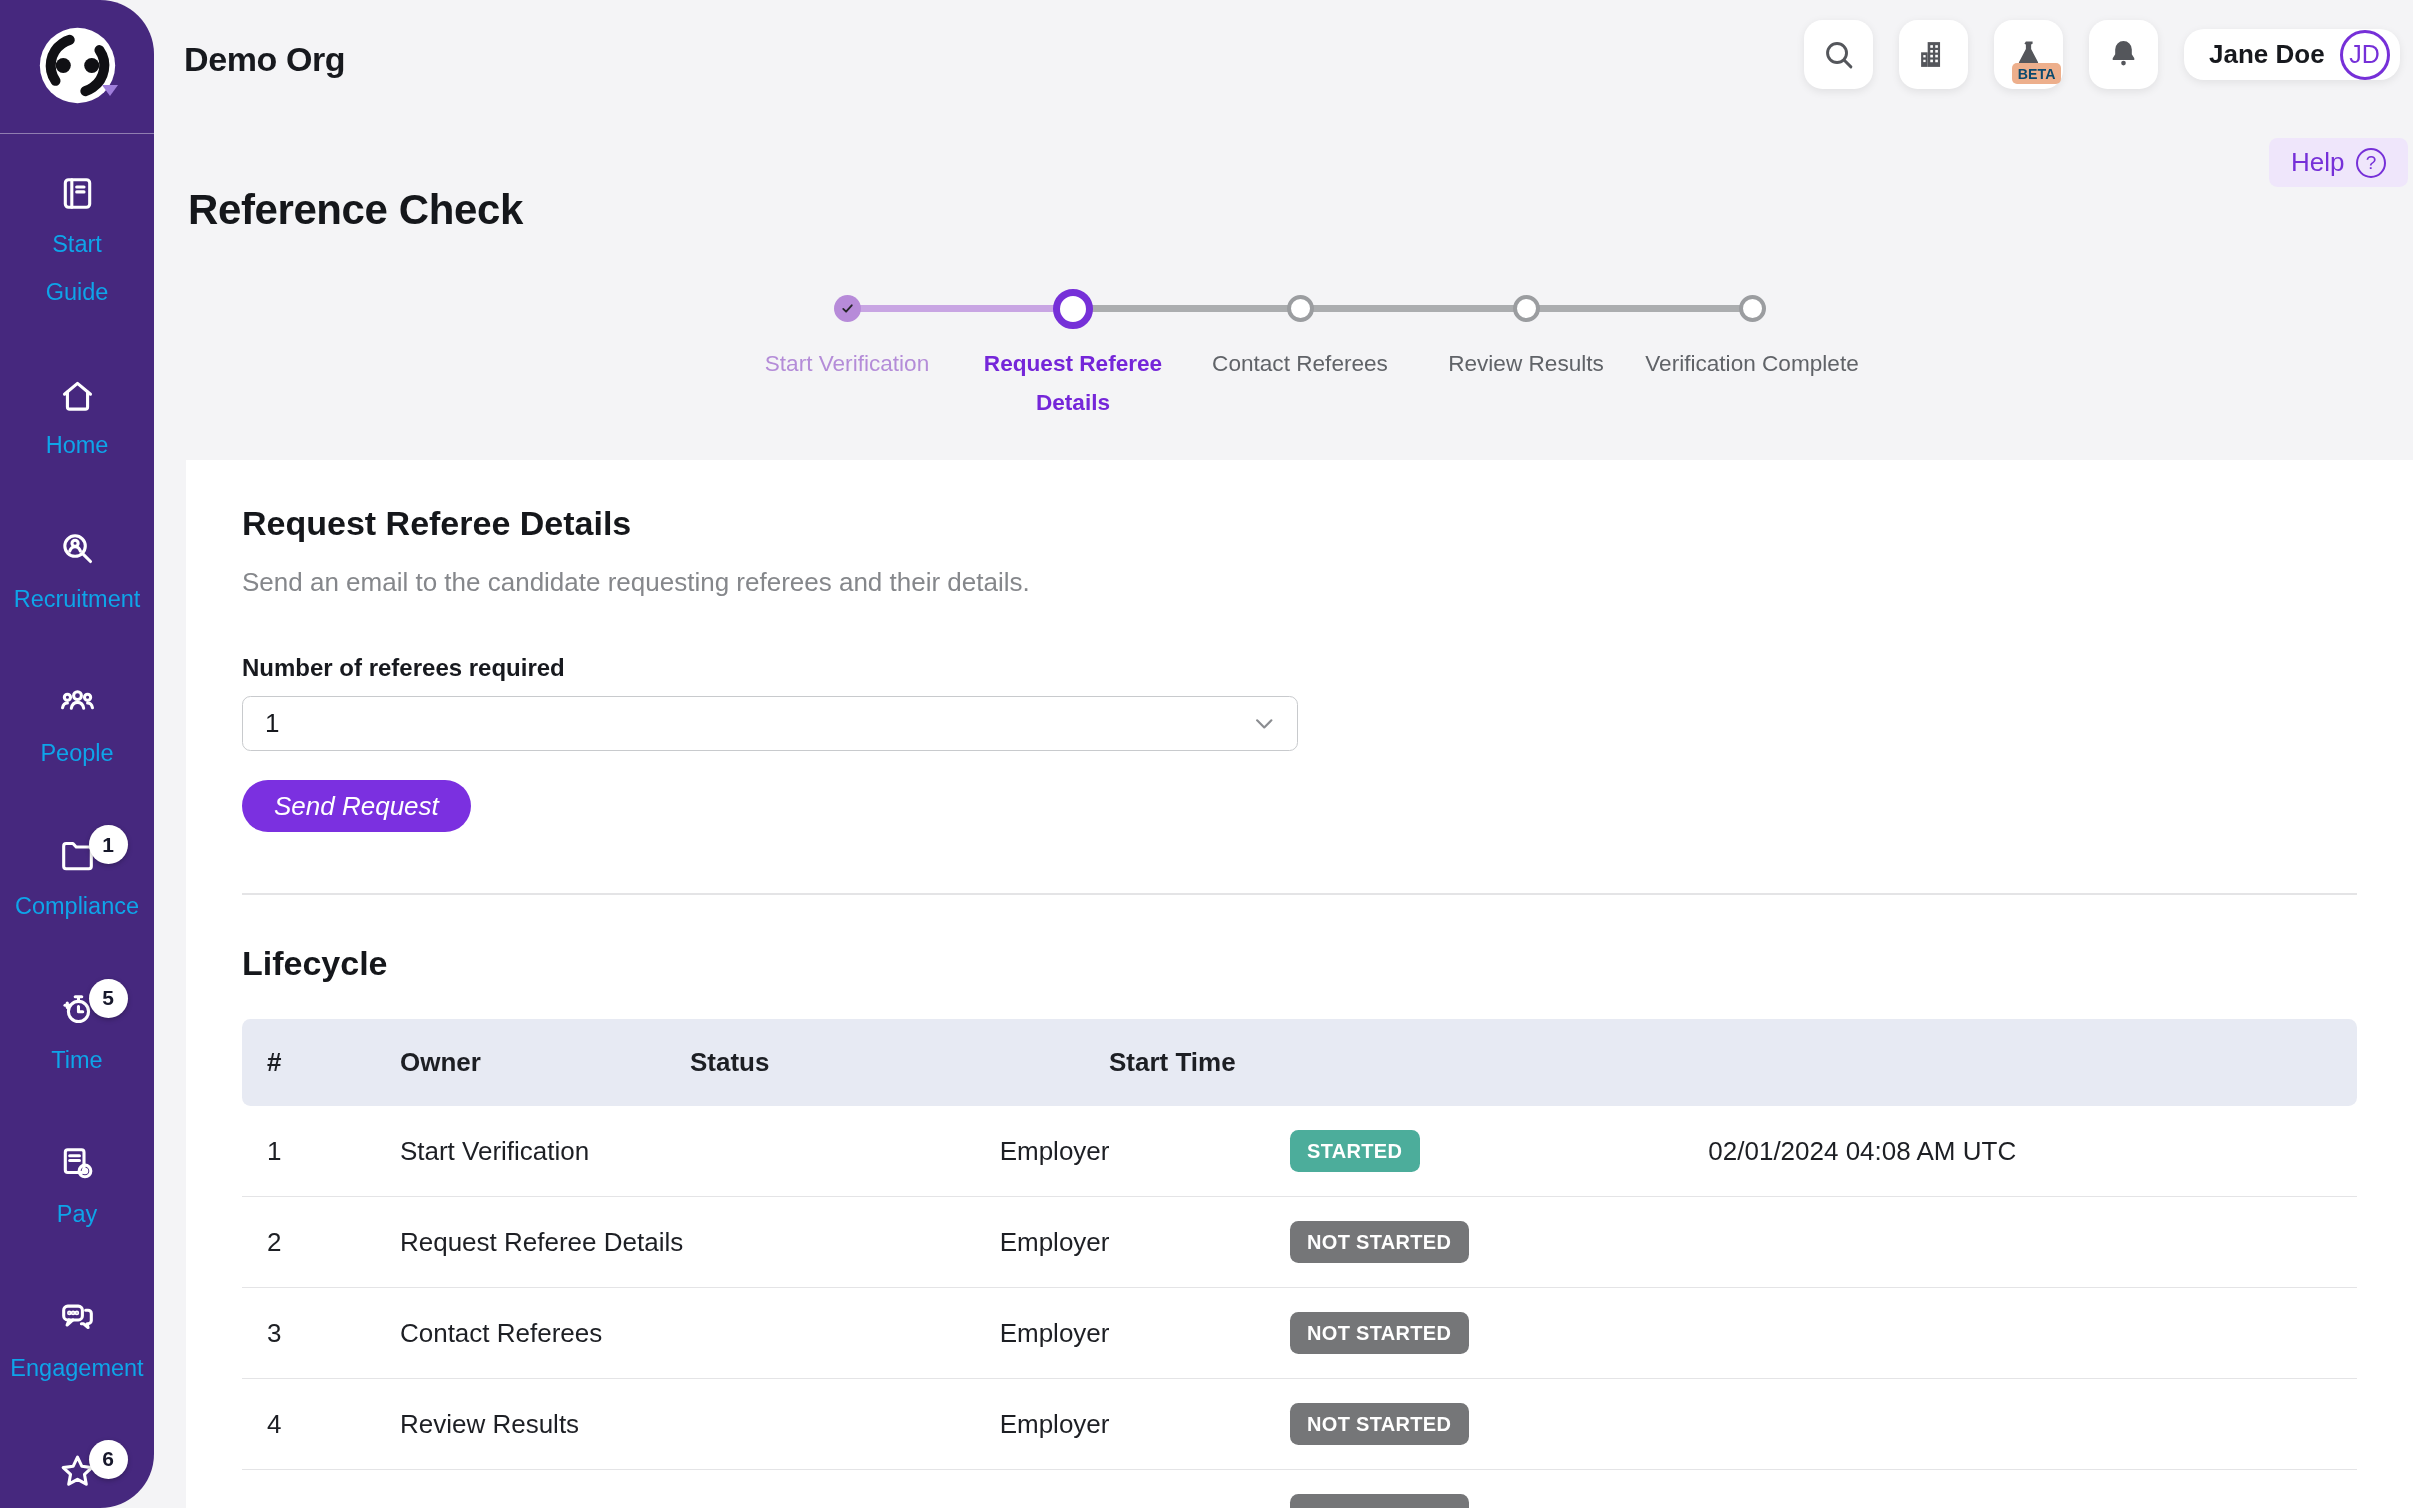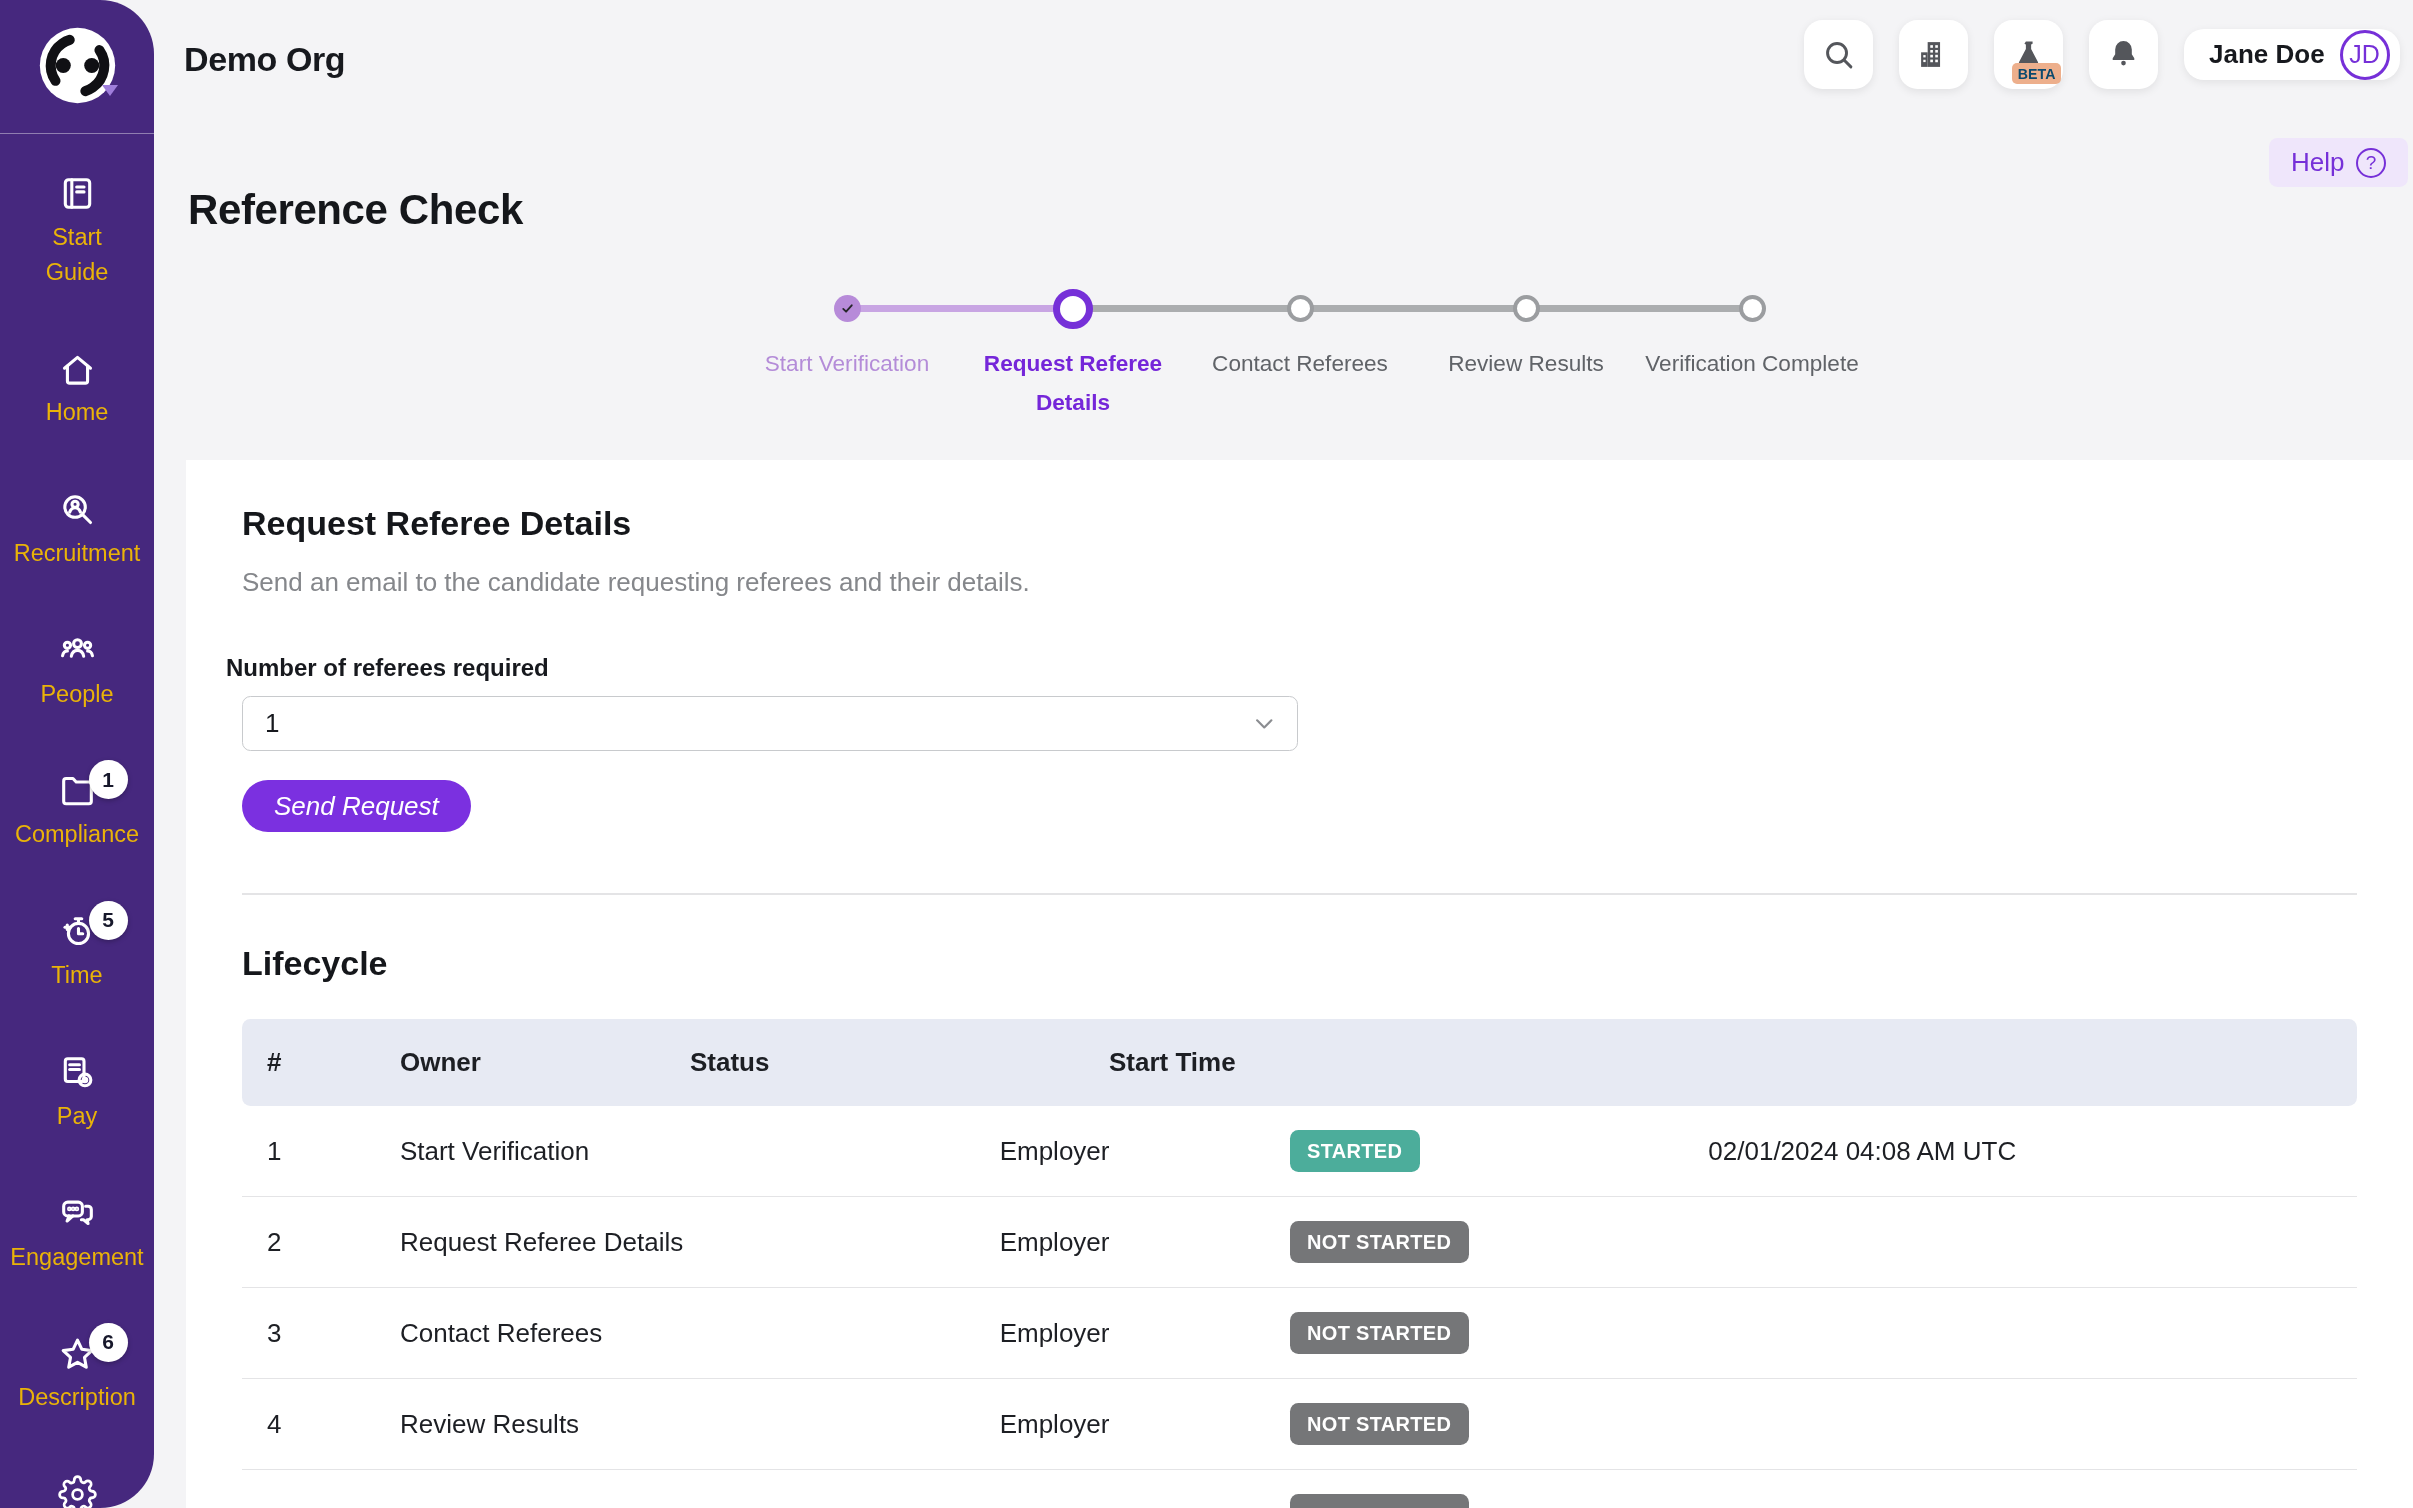--- a/index.html
+++ b/index.html
@@ -11,21 +11,21 @@
   .sidebar { position:absolute; left:0; top:0; width:154px; height:1508px; z-index:5; }
   .logo-block { height:133px; background:#46287E; border-radius:0 54px 0 0; position:relative; cursor:pointer; }
   .logo-circle { position:absolute; left:39px; top:27px; width:77px; height:77px; }
   .logo-caret { position:absolute; left:102px; top:85px; width:0; height:0;
     border-left:8.4px solid transparent; border-right:8.4px solid transparent; border-top:11.7px solid #9F7EDB; }
   .nav { position:absolute; top:133px; bottom:0; left:0; right:0; background:#46287E;
     border-radius:0 0 54px 0; border-top:1.7px solid rgba(255,255,255,.4);
     display:flex; flex-direction:column; align-items:center; padding-top:40px; gap:60px; }
   .nav-item { position:relative; display:flex; flex-direction:column; align-items:center; cursor:pointer; width:100%; }
   .nav-item svg { width:39px; height:39px; color:#fff; }
-  .nav-label { margin-top:6.7px; color:#eab308; font-size:23.5px; line-height:35px; text-align:center; }
+  .nav-label { margin-top:6.7px; color:#0ea5e9; font-size:23.5px; line-height:48px; text-align:center; }
   .nav-item:first-child .nav-label { max-width:84px; }
   .nav-badge { position:absolute; top:-11.7px; left:calc(50% + 11.7px); min-width:39px; height:39px; border-radius:50%;
     background:#fff; color:#17182B; font-size:21px; font-weight:bold; display:flex; align-items:center; justify-content:center;
     box-shadow:0 1.7px 5px rgba(0,0,0,.25); }
   .nav-badge:empty { display:none; }
 
   
   .org-name { position:absolute; left:184px; top:40px; font-size:34px; font-weight:bold; letter-spacing:-0.4px; }
   .topbar-actions { position:absolute; top:20px; right:13.4px; display:flex; gap:26px; align-items:center; }
   .icon-btn { width:69px; height:69px; background:#fff; border-radius:18.4px; display:flex; align-items:center; justify-content:center;
@@ -62,21 +62,21 @@
   .step-label { margin-top:11.7px; font-size:22.6px; line-height:39px; }
   .step[data-state="done"] .step-label { color:#B48CD8; }
   .step[data-state="current"] .step-label { color:#7526D9; font-weight:bold; }
   .step[data-state="todo"] .step-label { color:#606368; }
 
   
   .card { position:absolute; left:186px; top:460px; width:2227px; height:1173px; background:#fff; }
   .card-h2 { position:absolute; left:56px; font-size:34px; font-weight:bold; color:#15171B; }
   .form-heading { top:44px; }
   .form-desc { position:absolute; left:56px; top:107px; font-size:26px; color:#85878B; }
-  .field-label { position:absolute; left:40px; top:194px; font-size:24px; font-weight:bold; }
+  .field-label { position:absolute; left:56px; top:194px; font-size:24px; font-weight:bold; }
   .select { position:absolute; left:56px; top:236px; width:1056px; height:55px; background:#fff;
     border:1.7px solid #C8CACD; border-radius:8.4px; display:flex; align-items:center; cursor:pointer; }
   .select-value { font-size:26px; padding-left:22px; flex:1; }
   .select svg { width:28.5px; height:28.5px; color:#8B8D91; margin-right:18.4px; }
   .send-btn { position:absolute; left:56px; top:320px; height:52px; padding:0 32px; background:#7B30E0; border:none;
     border-radius:26px; color:#fff; font-size:26px; font-family:"Liberation Sans",sans-serif; cursor:pointer;font-style:italic; }
   .hr { position:absolute; left:56px; top:433px; width:2115px; height:1.7px; background:#E4E4E6; }
   .lifecycle-heading { top:484px; }
 
   

